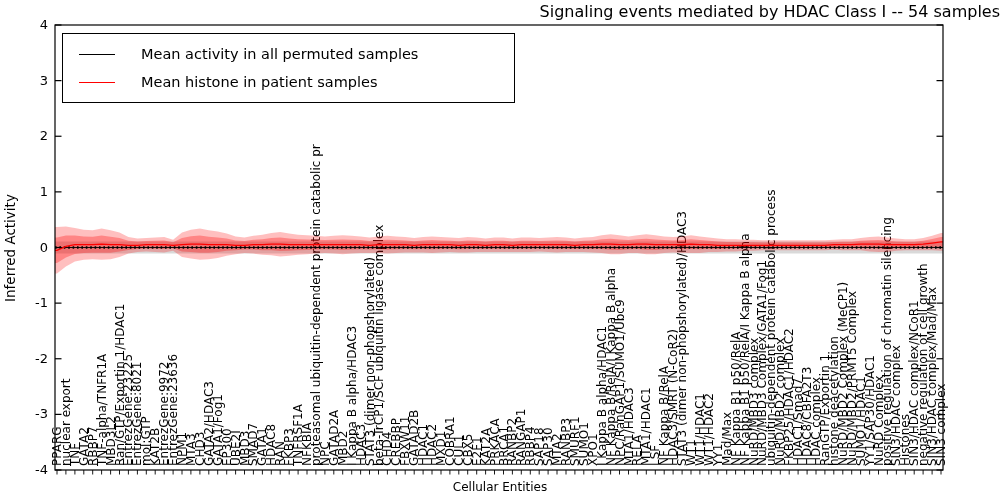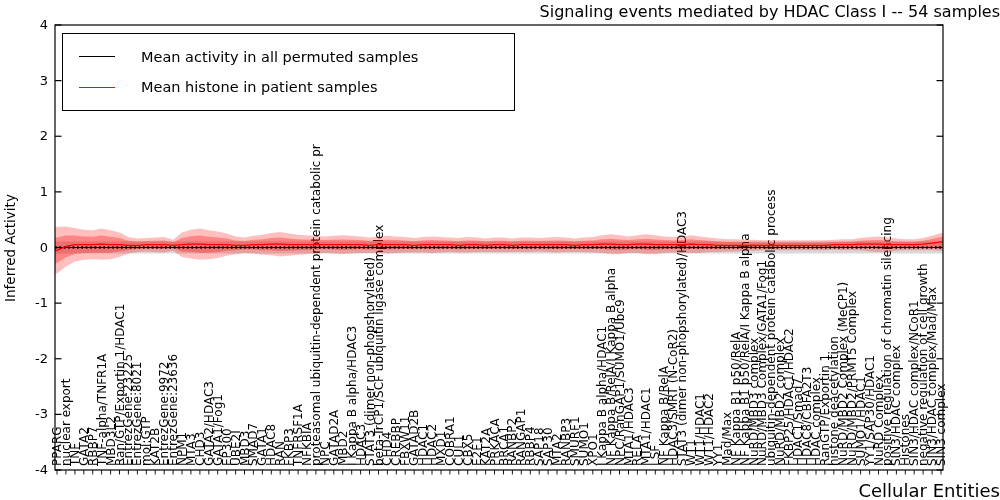--- a/index.html
+++ b/index.html
@@ -10,27 +10,27 @@
   #plot-svg{position:absolute;left:0;top:0;}
   .chart-title{
     position:absolute;top:2px;left:0;width:1000px;text-align:right;
     font-size:16px;color:#000;
   }
   .ylabel{
     position:absolute;left:-89px;top:239px;width:200px;height:18px;
     text-align:center;font-size:13.5px;transform:rotate(-90deg);
   }
   .xlabel{
-    position:absolute;top:480px;left:0;width:1000px;text-align:right;font-size:18px;
+    position:absolute;top:480px;left:0;width:1000px;text-align:center;font-size:12px;
   }
   .ytick{
     position:absolute;left:0;width:48px;text-align:right;font-size:13px;line-height:16px;
   }
   .legend{
-    position:absolute;left:62px;top:33px;width:453px;height:78px;
+    position:absolute;left:62px;top:33px;width:453px;height:70px;
     background:#ffffff;border:1px solid #000;box-sizing:border-box;
     display:flex;flex-direction:column;justify-content:space-evenly;z-index:5;
   }
   .legend-row{display:flex;align-items:center;padding-left:16px;}
   .legend-line{width:36px;height:0;border-top-width:1.5px;border-top-style:solid;margin-right:26px;}
   .legend-text{font-size:14.5px;white-space:nowrap;}
 </style>
 </head>
 <body>
 

